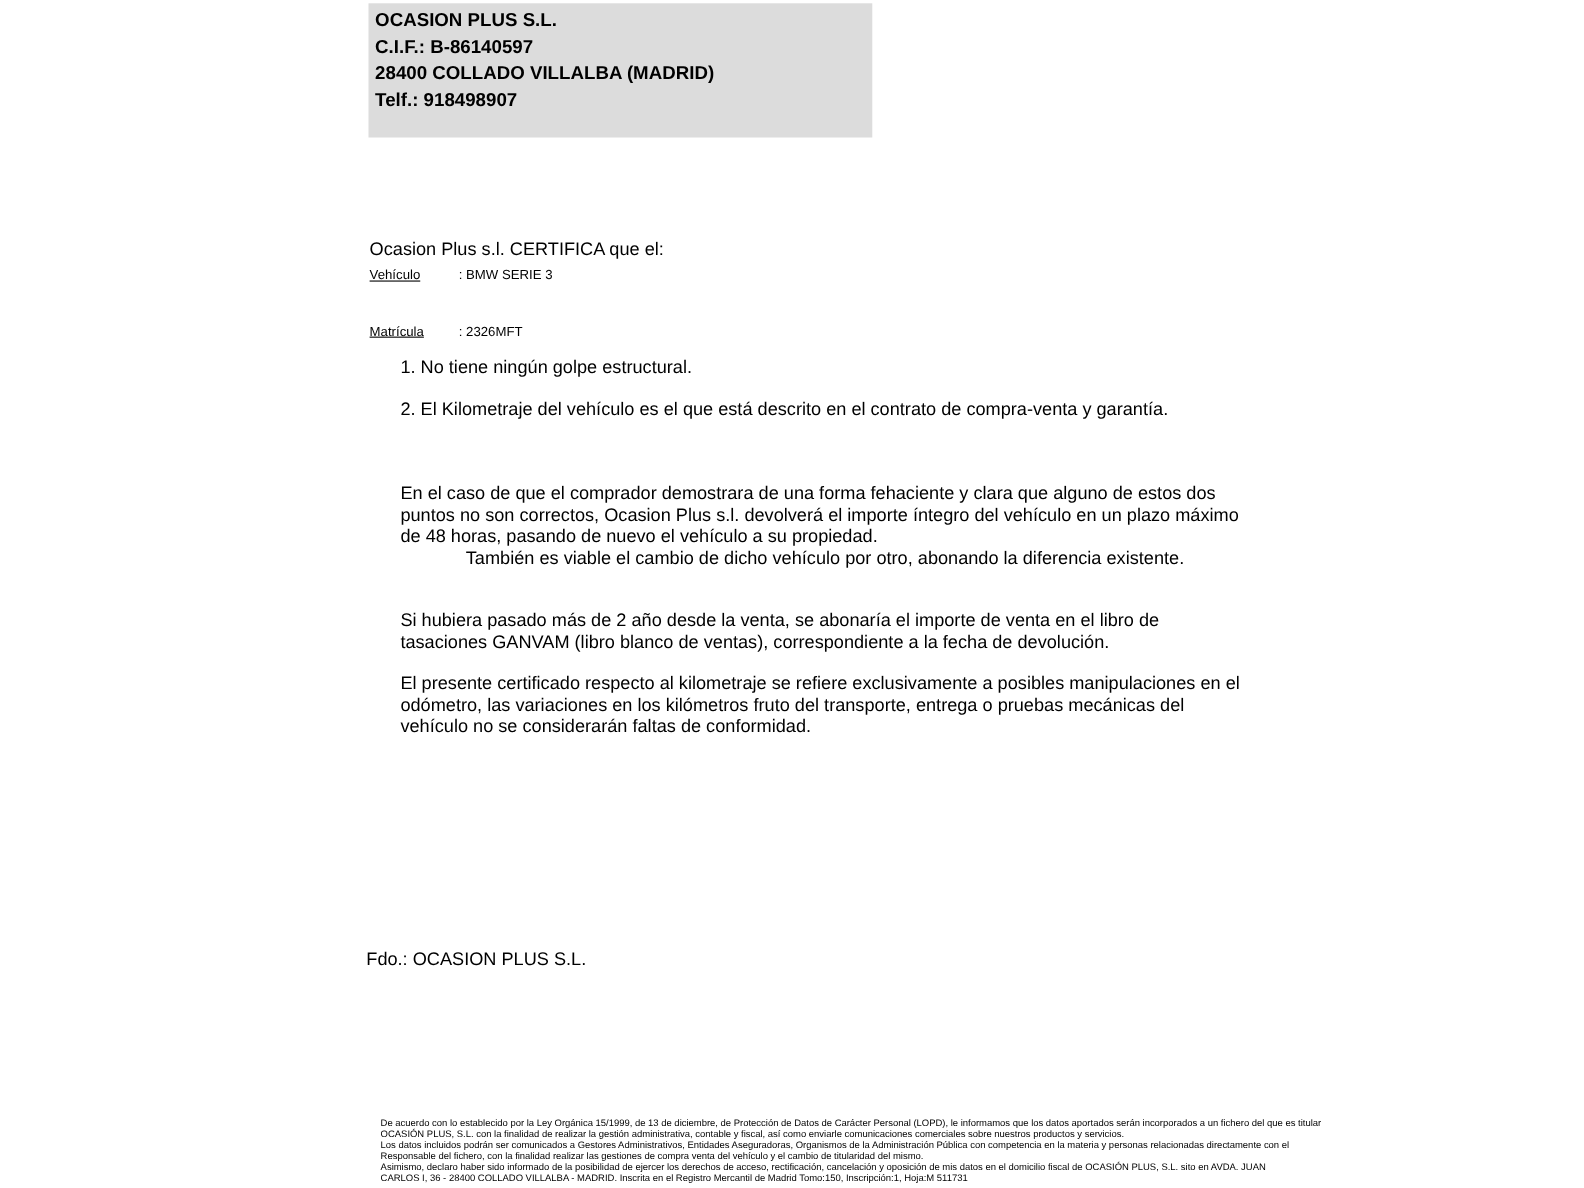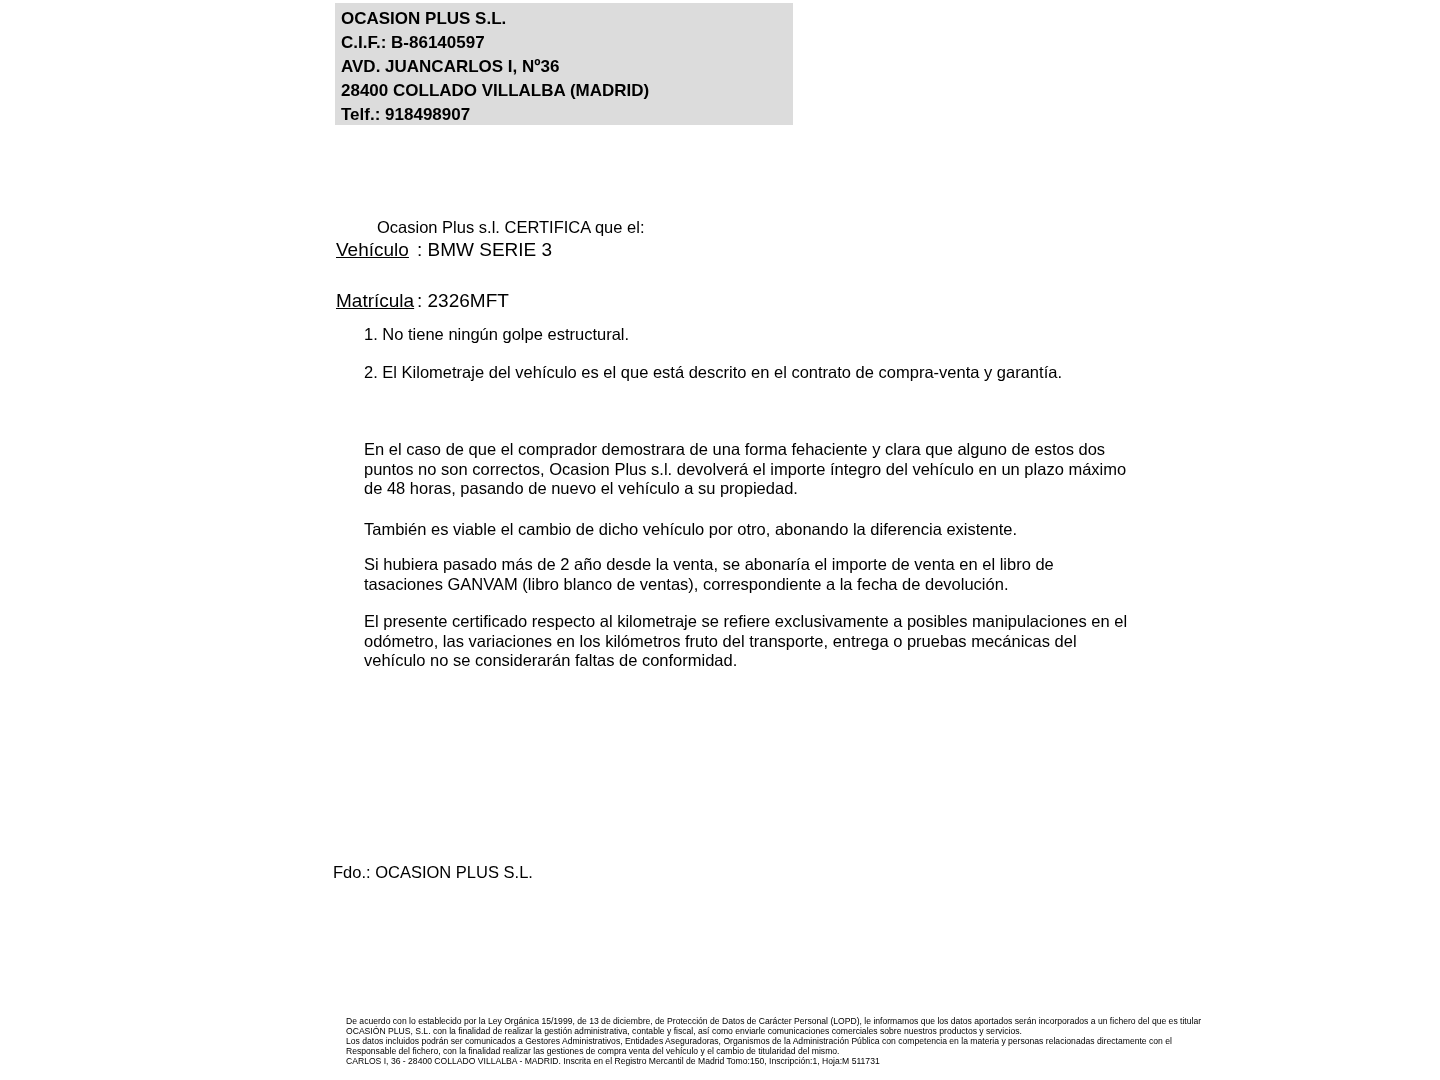--- a/index.html
+++ b/index.html
@@ -38,26 +38,25 @@
     line-height: 20px;
     white-space: nowrap;
   }
   .certify-intro {
     position: absolute;
     left: 336px;
     top: 217px;
     font-size: 16.5px;
     line-height: 20px;
     white-space: nowrap;
-    margin-left: 41px;
   }
   .kv-row {
     position: absolute;
     left: 336px;
-    font-size: 19px;
+    font-size: 12px;
     line-height: 20px;
     white-space: nowrap;
   }
   .kv-row .kv-label {
     display: inline-block;
     min-width: 81px;
     text-decoration: underline;
   }
   .row-vehicle  { top: 240px; }
   .row-plate    { top: 263px; margin-top: 28px; }
@@ -65,21 +64,21 @@
     position: absolute;
     left: 333px;
     width: 772px;
     font-size: 16.5px;
     line-height: 19.5px;
     margin-left: 31px;
   }
   .point-1 { top: 325px; }
   .point-2 { top: 363px; }
   .par-1 { top: 440px; }
-  .par-2 { top: 520px; }
+  .par-2 { top: 499px; text-align: center; }
   .par-3 { top: 555px; }
   .par-4 { top: 612px; }
   .signature-line {
     position: absolute;
     left: 333px;
     top: 862px;
     font-size: 16.5px;
     line-height: 20px;
     white-space: nowrap;
   }
@@ -97,21 +96,20 @@
   }
 </style>
 </head>
 <body>
 
 <div class="page">
 
   <div class="company-block">
     <div>OCASION PLUS S.L.</div>
     <div>C.I.F.: B-86140597</div>
-    <div>AVD. JUANCARLOS I, Nº36</div>
     <div>28400 COLLADO VILLALBA (MADRID)</div>
     <div>Telf.: 918498907</div>
   </div>
 
 
   <div class="certify-intro">Ocasion Plus s.l. CERTIFICA que el:</div>
 
   <div class="kv-row row-vehicle">
     <span class="kv-label">Vehículo</span><span>: BMW SERIE 3</span>
   </div>
@@ -128,16 +126,17 @@
   <div class="doc-par par-3">Si hubiera pasado más de 2 año desde la venta, se abonaría el importe de venta en el libro de tasaciones GANVAM (libro blanco de ventas), correspondiente a la fecha de devolución.</div>
   <div class="doc-par par-4">El presente certificado respecto al kilometraje se refiere exclusivamente a posibles manipulaciones en el odómetro, las variaciones en los kilómetros fruto del transporte, entrega o pruebas mecánicas del vehículo no se considerarán faltas de conformidad.</div>
 
   <div class="signature-line">Fdo.: OCASION PLUS S.L.</div>
 
   <div class="legal-block">
     <div class="legal-line">De acuerdo con lo establecido por la Ley Orgánica 15/1999, de 13 de diciembre, de Protección de Datos de Carácter Personal (LOPD), le informamos que los datos aportados serán incorporados a un fichero del que es titular</div>
     <div class="legal-line">OCASIÓN PLUS, S.L. con la finalidad de realizar la gestión administrativa, contable y fiscal, así como enviarle comunicaciones comerciales sobre nuestros productos y servicios.</div>
     <div class="legal-line">Los datos incluidos podrán ser comunicados a Gestores Administrativos, Entidades Aseguradoras, Organismos de la Administración Pública con competencia en la materia y personas relacionadas directamente con el</div>
     <div class="legal-line">Responsable del fichero, con la finalidad realizar las gestiones de compra venta del vehículo y el cambio de titularidad del mismo.</div>
+    <div class="legal-line">Asimismo, declaro haber sido informado de la posibilidad de ejercer los derechos de acceso, rectificación, cancelación y oposición de mis datos en el domicilio fiscal de OCASIÓN PLUS, S.L. sito en AVDA. JUAN</div>
     <div class="legal-line">CARLOS I, 36 - 28400 COLLADO VILLALBA - MADRID. Inscrita en el Registro Mercantil de Madrid Tomo:150, Inscripción:1, Hoja:M 511731</div>
   </div>
 
 </div>
 
 </body></html>

